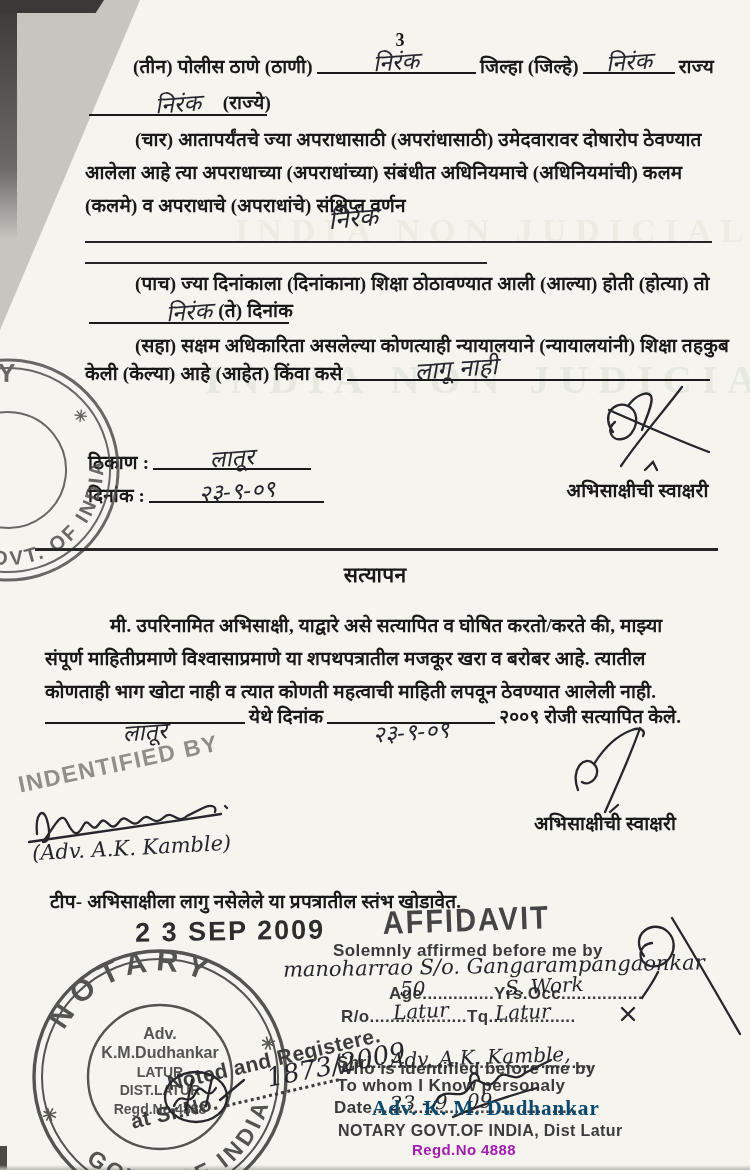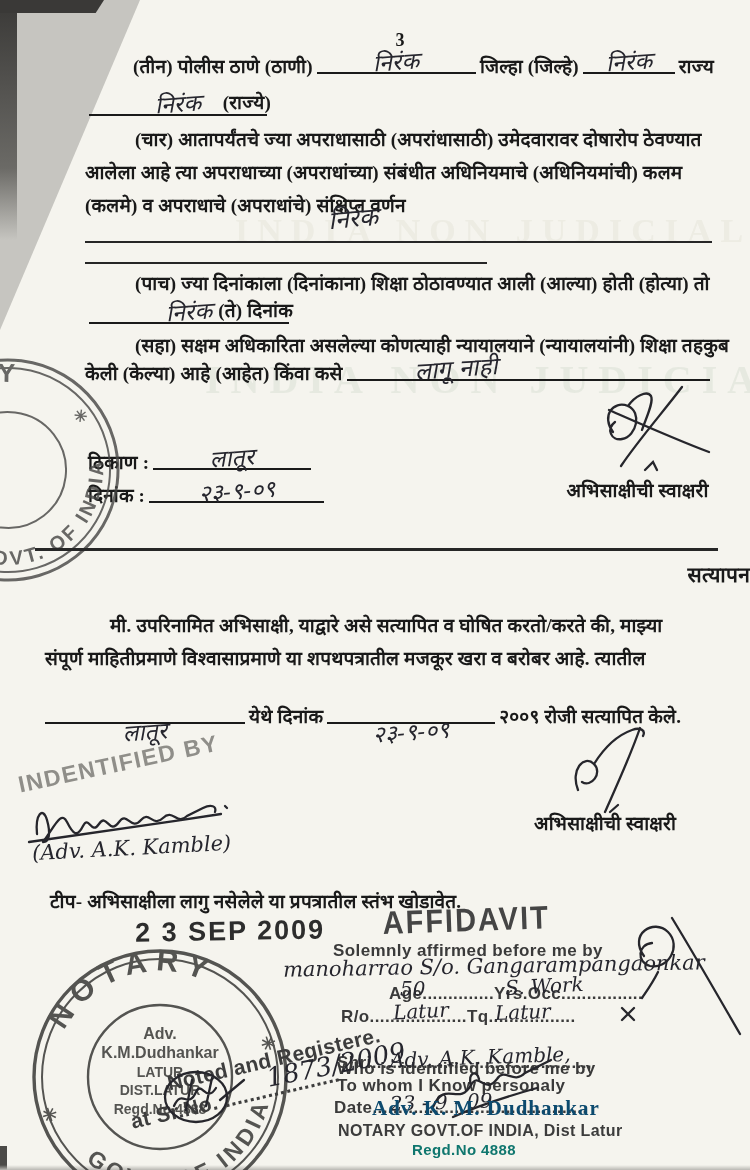--- a/index.html
+++ b/index.html
@@ -120,23 +120,24 @@
       <textPath href="#eTop" startOffset="50%" text-anchor="middle">NOTARY</textPath>
     </text>
     <text font-size="20" letter-spacing="3" fill="#454543">
       <textPath href="#eBot" startOffset="50%" text-anchor="middle">GOVT. OF INDIA</textPath>
     </text>
     <text x="204" y="128" font-size="16" fill="#454543">✳</text>
   </svg>
 
   <div class="abs rule" style="left:35px;top:548px;right:32px;border-top-width:3px;"></div>
 
-  <div class="abs dev dev-big" style="left:0;top:560px;width:750px;text-align:right;font-weight:700;">सत्यापन</div>
+  <div class="abs dev dev-big" style="left:0;top:560px;width:750px;text-align:center;font-weight:700;">सत्यापन</div>
   <div class="abs dev" style="left:110px;top:612px;">मी. उपरिनामित अभिसाक्षी, याद्वारे असे सत्यापित व घोषित करतो/करते की, माझ्या</div>
   <div class="abs dev" style="left:45px;top:645px;">संपूर्ण माहितीप्रमाणे विश्वासाप्रमाणे या शपथपत्रातील मजकूर खरा व बरोबर आहे. त्यातील</div>
+  <div class="abs dev" style="left:45px;top:678px;">कोणताही भाग खोटा नाही व त्यात कोणती महत्वाची माहिती लपवून ठेवण्यात आलेली नाही.</div>
   <div class="abs row dev" style="left:45px;top:706px;right:28px;">
     <span class="fill" style="flex:0 0 200px;margin-left:0;">
       <span class="hw below">लातूर</span>
     </span>
     <span class="lbl">येथे दिनांक</span>
     <span class="fill" style="flex:0 0 168px;">
       <span class="hw below">२३-९-०९</span>
     </span>
     <span class="lbl">२००९ रोजी सत्यापित केले.</span>
   </div>
@@ -228,15 +229,15 @@
   </svg>
   <svg class="abs sig" style="left:425px;top:1055px;" width="135" height="70" viewBox="0 0 135 70">
     <path d="M8,52 C20,24 34,52 46,30 C54,16 60,40 72,24 C80,12 88,30 100,18 L126,5" stroke-width="1.9"></path>
     <path d="M46,30 C42,18 52,14 54,24" stroke-width="1.9"></path>
     <path d="M28,62 C50,52 80,42 112,33" stroke-width="1.9"></path>
   </svg>
 
   <div class="abs" style="left:372px;top:1096px;font-family:'Liberation Serif',serif;font-weight:700;font-size:21px;
               letter-spacing:1px;color:#0c4a6e;white-space:nowrap;">Adv. K. M. Dudhankar</div>
   <div class="abs stamp-en" style="left:338px;top:1122px;font-size:16px;color:#3c3c3c;">NOTARY GOVT.OF INDIA, Dist Latur</div>
-  <div class="abs stamp-en" style="left:412px;top:1141px;font-size:15px;color:#0f766e;">Regd.No 4888</div>
+  <div class="abs stamp-en" style="left:412px;top:1141px;font-size:15px;color:#a21caf;">Regd.No 4888</div>
 
 </div>
 
 </body></html>

